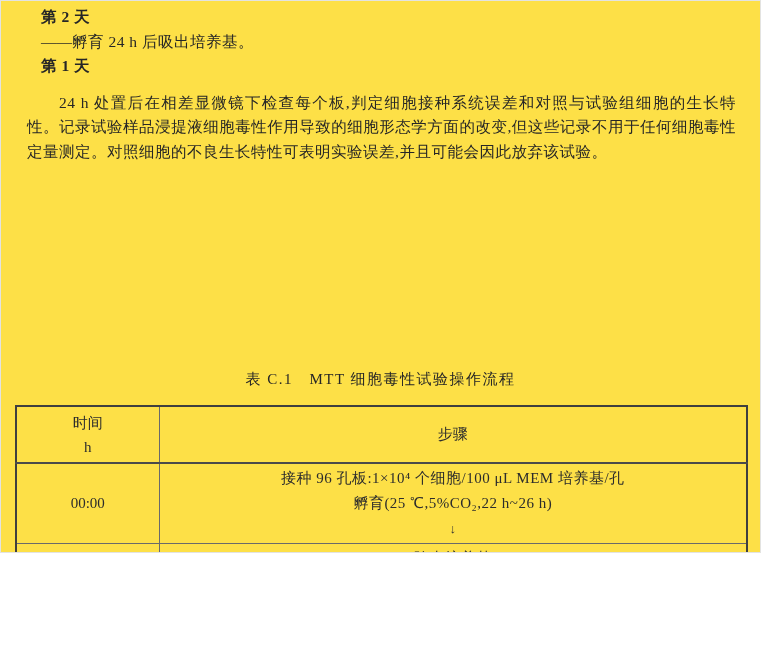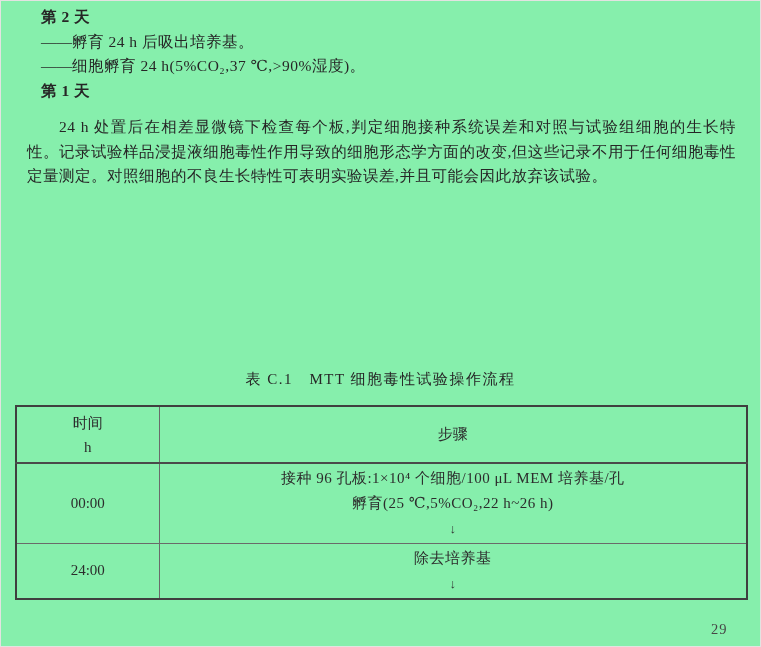--- a/index.html
+++ b/index.html
@@ -1,20 +1,20 @@
 <!DOCTYPE html>
 <html><head>
 <meta charset="utf-8">
 <style>
   html, body { margin: 0; padding: 0; }
   .page {
     position: relative;
     width: 761px;
-    height: 647px;
-    background: #86efac;
+    height: 553px;
+    background: #fde047;
     border: 1px solid #e3e3e1;
     box-sizing: border-box;
     overflow: hidden;
     font-family: "Liberation Serif", "DejaVu Serif", serif;
     color: #262626;
   }
   .text-block {
     position: absolute;
     left: 14px;
     top: 4px;
@@ -52,20 +52,21 @@
   }
   table.flow {
     position: absolute;
     left: 14px;
     top: 404px;
     width: 733px;
     border-collapse: collapse;
     table-layout: fixed;
     font-size: 15px;
     color: #2c2c2c;
+    font-family: Liberation Serif, serif;
   }
   table.flow, table.flow td { border: 1px solid #6a6a6a; }
   table.flow { border: 2px solid #3f3f3f; }
   td.hdr { border-bottom: 2px solid #4a4a4a !important; }
   table.flow td {
     text-align: center;
     vertical-align: middle;
     padding: 0;
   }
   tr.hrow  { height: 57px; }
@@ -88,21 +89,20 @@
 
 <div class="page">
 
   <div class="text-block">
 
     <div class="heading">第 2 天</div>
 
     <div class="hang"><span class="dash">——</span><span>孵育 24 h 后吸出培养基。</span></div>
 
 
-    <div class="hang"><span class="dash">——</span><span>细胞孵育 24 h(5%CO₂,37 ℃,&gt;90%湿度)。</span></div>
 
     <div class="heading">第 1 天</div>
 
     <p class="para">24 h 处置后在相差显微镜下检查每个板,判定细胞接种系统误差和对照与试验组细胞的生长特性。记录试验样品浸提液细胞毒性作用导致的细胞形态学方面的改变,但这些记录不用于任何细胞毒性定量测定。对照细胞的不良生长特性可表明实验误差,并且可能会因此放弃该试验。</p>
 
 
   </div>
 
   <div class="table-title">表 C.1　MTT 细胞毒性试验操作流程</div>
 

